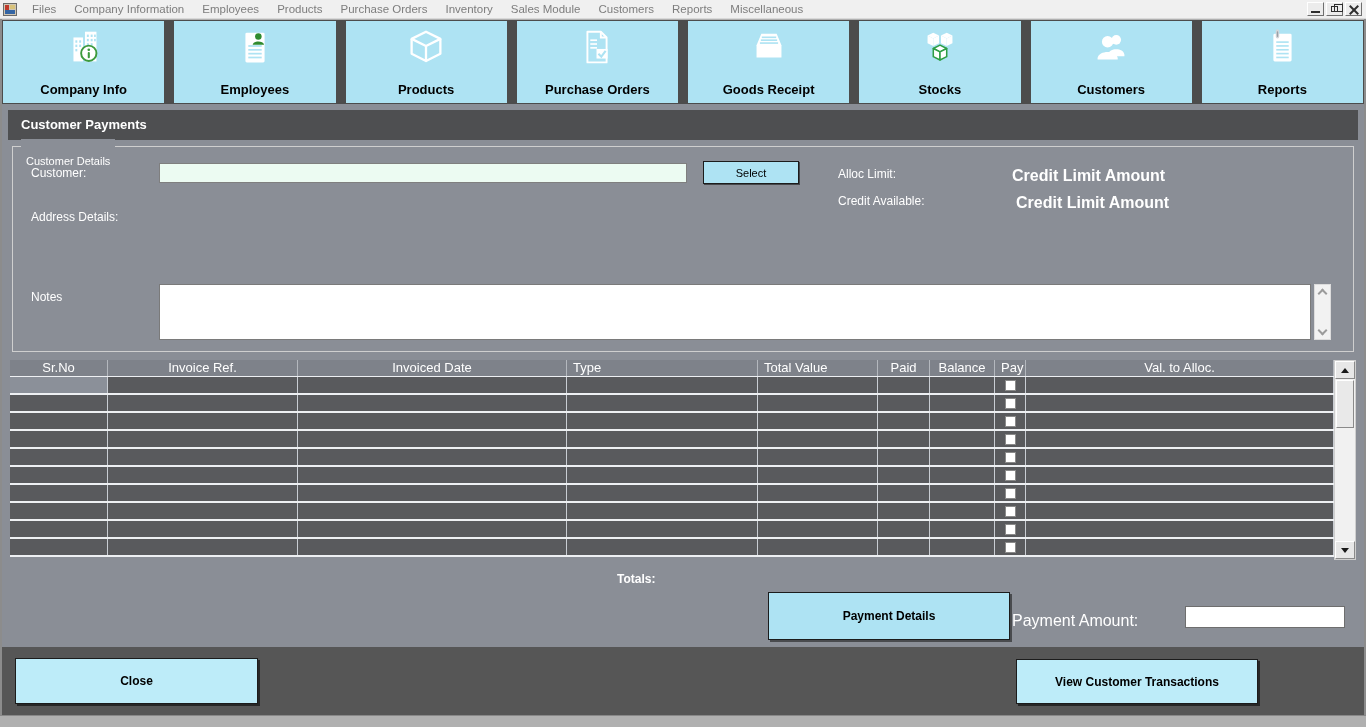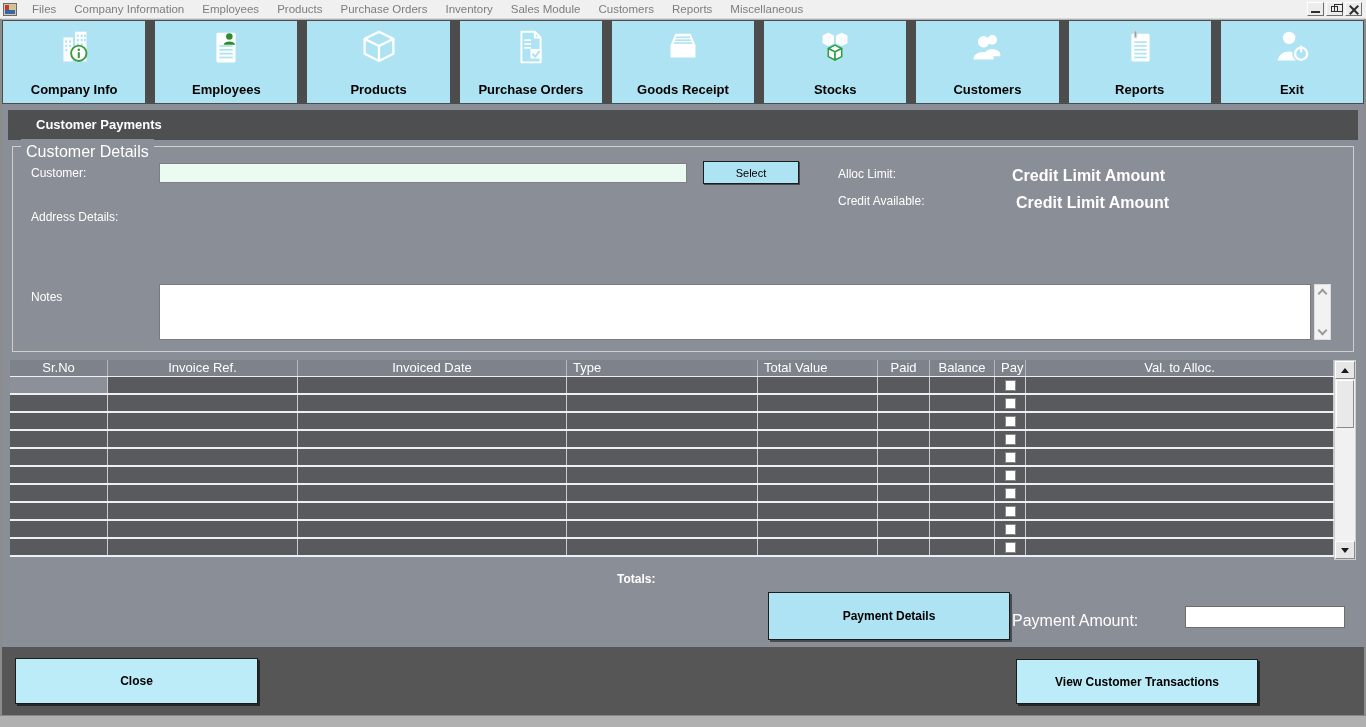--- a/index.html
+++ b/index.html
@@ -46,24 +46,24 @@
     display:flex;gap:10px;padding:1px;}
   .tb-btn{flex:1 1 0;background:var(--accent-blue);display:flex;flex-direction:column;align-items:center;
     justify-content:space-between;padding:3px 0 6px;cursor:pointer;}
   .tb-icon{height:48px;display:flex;align-items:center;justify-content:center;}
   .tb-icon svg{width:46px;height:46px;display:block;}
   .tb-label{font-size:13px;font-weight:bold;color:#000;line-height:14px;}
 
   
   .content-bg{position:absolute;left:2px;top:104px;width:1362px;height:543px;background:var(--content-gray);}
   .page-header{position:absolute;left:8px;top:110px;width:1350px;height:30px;background:var(--header-bar);
-    color:#fff;font-weight:bold;font-size:13px;line-height:30px;padding-left:28px;}
+    color:#fff;font-weight:bold;font-size:13px;line-height:30px;padding-left:13px;}
 
   .groupbox{position:absolute;left:12px;top:146px;width:1342px;height:206px;border:1px solid #cfcfcf;}
-  .legend{position:absolute;top:-8px;left:8px;background:var(--content-gray);padding:4px 5px;color:#fff;font-size:16px;}
+  .legend{position:absolute;top:-8px;left:8px;background:var(--content-gray);padding:16px 5px;color:#fff;font-size:11px;}
   .lbl{position:absolute;color:#fff;font-size:12px;white-space:nowrap;}
   .val-bold{position:absolute;color:#fff;font-size:16px;font-weight:bold;white-space:nowrap;}
 
   .customer-input{position:absolute;left:146px;top:16px;width:528px;height:20px;background:var(--mint-input);
     border:1px solid #7f7f7f;font-size:12px;padding:0 4px;outline:none;}
   .btn{background:var(--accent-blue);border:1px solid #1c1c1c;color:#000;display:flex;align-items:center;
     justify-content:center;cursor:pointer;font-size:12px;text-align:right;}
   .select-btn{position:absolute;left:690px;top:14px;width:96px;height:23px;font-size:11px;
     box-shadow:1px 1px 0 rgba(25,25,25,.6);}
   .notes-box{position:absolute;left:146px;top:137px;width:1152px;height:56px;background:#fff;
@@ -264,32 +264,20 @@
             <rect x="18" y="21" width="13" height="1.7" fill="#aee3f3"></rect>
             <rect x="18" y="25" width="13" height="1.7" fill="#aee3f3"></rect>
             <rect x="18" y="29" width="13" height="1.7" fill="#aee3f3"></rect>
             <rect x="18" y="33" width="13" height="1.7" fill="#aee3f3"></rect>
             <rect x="17.5" y="4.5" width="3.6" height="9.5" rx="1.8" fill="#d2d6da"></rect>
             <rect x="18.6" y="6.5" width="1.4" height="6" rx="0.7" fill="#9aa0a6"></rect>
           </svg>
       </span>
       <span class="tb-label">Reports</span>
     </div>
-    <div class="tb-btn">
-      <span class="tb-icon">
-        <svg viewBox="0 0 48 48">
-            <circle cx="21" cy="13.5" r="6.5" fill="#fff"></circle>
-            <path d="M9,37 C11,24.5 31,24.5 33,37 Z" fill="#fff"></path>
-            <circle cx="33.5" cy="29.5" r="9.2" fill="#aee3f3"></circle>
-            <circle cx="33.5" cy="30" r="6.3" fill="none" stroke="#fff" stroke-width="2.4"></circle>
-            <rect x="32.4" y="21.5" width="2.2" height="7" fill="#fff"></rect>
-          </svg>
-      </span>
-      <span class="tb-label">Exit</span>
-    </div>
   </div>
 
   <div class="content-bg"></div>
   <div class="page-header">Customer Payments</div>
 
   <div class="groupbox">
     <span class="legend">Customer Details</span>
     <span class="lbl" style="left:18px;top:19px">Customer:</span>
     <input class="customer-input" type="text" value="" style="">
     <div class="btn select-btn">Select</div>

